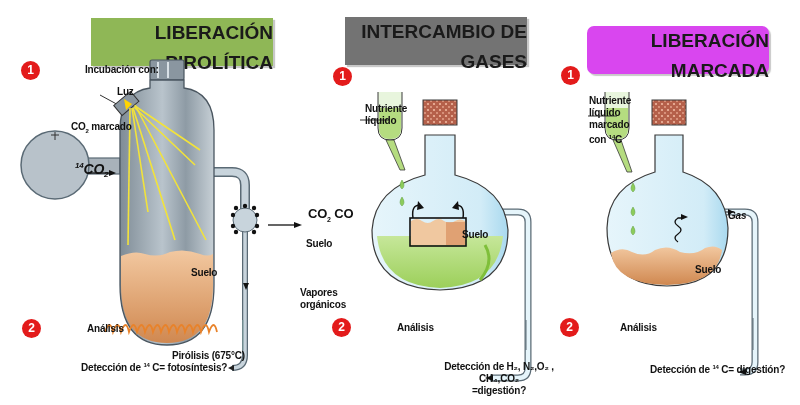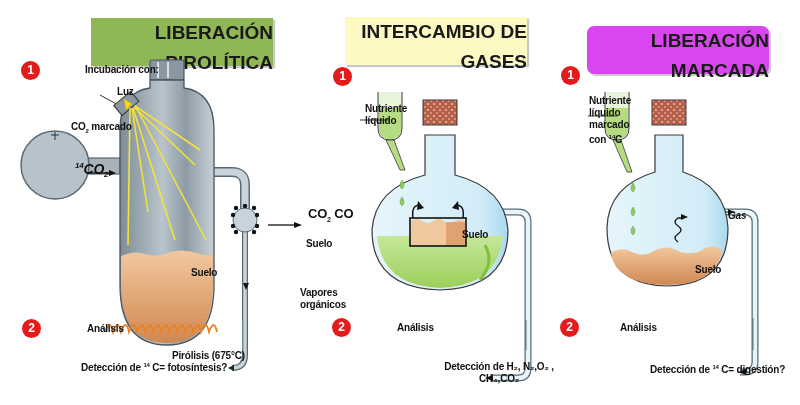--- a/index.html
+++ b/index.html
@@ -1,20 +1,20 @@
 <!DOCTYPE html>
 <html><head>
 <meta charset="utf-8">
 <style>
   html,body{margin:0;padding:0;background:#fff;}
   body{width:800px;height:405px;position:relative;overflow:hidden;font-family:"Liberation Sans",sans-serif;}
   .lbl{position:absolute;font-family:"Liberation Sans",sans-serif;font-weight:bold;color:#111;font-size:10px;line-height:12px;letter-spacing:-0.2px;padding-left:38px;}
   .title{position:absolute;height:48px;line-height:30px;text-align:right;font-weight:bold;font-size:19px;color:#1a1a1a;box-shadow:2px 2px 1px #c8c8c8;}
   .t1{left:91px;top:18px;width:182px;background:#8fb756;}
-  .t2{left:345px;top:17px;width:182px;background:#fef9c3;}
+  .t2{left:345px;top:17px;width:182px;background:#737373;}
   .t3{left:587px;top:26px;width:182px;background:#d946ef;border-radius:7px;}
   .badge{position:absolute;width:19px;height:19px;border-radius:50%;background:#e31b1b;color:#fff;font-weight:bold;font-size:12px;line-height:19px;text-align:center;}
   svg{position:absolute;left:0;top:0;}
   .sub{font-size:6px;vertical-align:sub;}
   .sup{font-size:6px;vertical-align:super;}
 </style>
 </head>
 <body>
 
 <div class="title t1">LIBERACIÓN PIROLÍTICA</div>
@@ -180,20 +180,21 @@
 <div class="badge" style="left:333px;top:67px;">1</div>
 <div class="lbl" style="left:327px;top:103px;">
     <div>Nutriente</div>
     <div>líquido</div>
   </div>
 <div class="lbl" style="left:424px;top:229px;">Suelo</div>
 <div class="badge" style="left:332px;top:318px;">2</div>
 <div class="lbl" style="left:359px;top:322px;">Análisis</div>
 <div class="lbl" style="left:368px;top:361px;width:118px;text-align:center;margin-left:34px;">
     <div>Detección de H₂, N₂,O₂ , CH₄,CO₂</div>
+    <div>=digestión?</div>
   </div>
 
 <div class="badge" style="left:561px;top:66px;">1</div>
 <div class="lbl" style="left:551px;top:95px;">
     <div>Nutriente</div>
     <div>líquido</div>
     <div>marcado</div>
     <div><span>con </span><span class="sup">14</span><span>C</span></div>
   </div>
 <div class="lbl" style="left:690px;top:210px;font-style:italic;">Gas</div>

